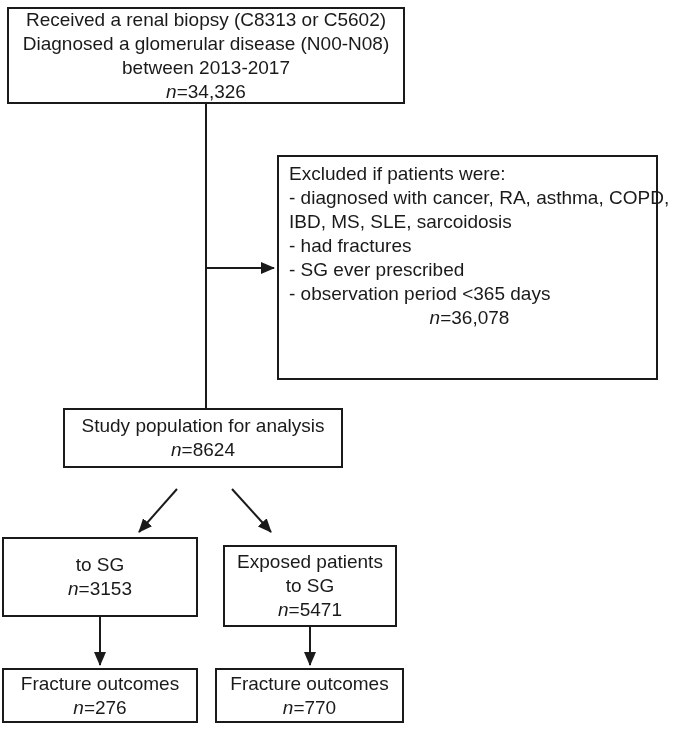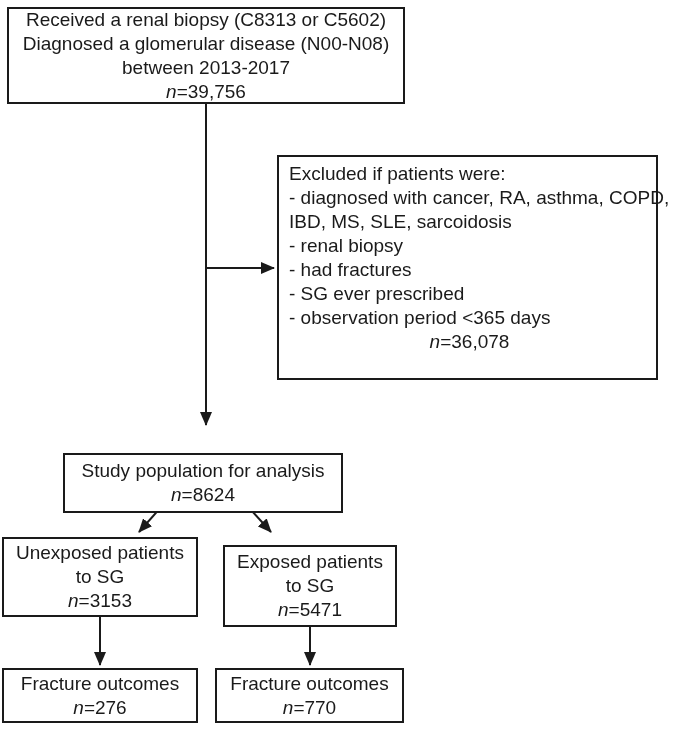--- a/index.html
+++ b/index.html
@@ -34,21 +34,21 @@
 
   .box-source   { left: 7px;   top: 7px;   width: 398px; height: 97px; }
   .box-excluded {
     left: 277px; top: 155px; width: 381px; height: 225px;
     text-align: left;
     justify-content: flex-start;
     padding: 5px 0 0 10px;
   }
   .box-excluded .cont  { text-align: center; padding-right: 40px; }
   .box-excluded .nline { text-align: center; padding-right: 6px; }
-  .box-study     { left: 63px;  top: 453px; width: 280px; height: 60px; }
+  .box-study     { left: 63px;  top: 408px; width: 280px; height: 60px; }
   .box-unexposed { left: 2px;   top: 537px; width: 196px; height: 80px; }
   .box-exposed   { left: 223px; top: 536px; width: 174px; height: 82px; margin-top: 9px; }
   .box-fract-unexposed { left: 2px;   top: 668px; width: 196px; height: 55px; }
   .box-fract-exposed   { left: 215px; top: 668px; width: 189px; height: 55px; }
 </style>
 </head>
 <body>
 
 <div class="canvas">
 
@@ -63,41 +63,39 @@
     <line x1="177" y1="489" x2="139" y2="532" stroke="#1a1a1a" stroke-width="2" marker-end="url(#arrow)"></line>
     <line x1="232" y1="489" x2="271" y2="532" stroke="#1a1a1a" stroke-width="2" marker-end="url(#arrow)"></line>
     <line x1="100" y1="617" x2="100" y2="665" stroke="#1a1a1a" stroke-width="2" marker-end="url(#arrow)"></line>
     <line x1="310" y1="618" x2="310" y2="665" stroke="#1a1a1a" stroke-width="2" marker-end="url(#arrow)"></line>
   </svg>
 
   <div class="box box-source">
     <div class="line">Received a renal biopsy (C8313 or C5602)</div>
     <div class="line">Diagnosed a glomerular disease (N00-N08)</div>
     <div class="line">between 2013-2017</div>
-    <div class="line nline"><i>n</i><span>=39,756</span></div>
+    <div class="line nline"><i>n</i><span>=34,326</span></div>
   </div>
 
   <div class="box box-excluded">
     <div class="line">Excluded if patients were:</div>
     <div class="line">- diagnosed with cancer, RA, asthma, COPD,</div>
     <div class="line">IBD, MS, SLE, sarcoidosis</div>
-    <div class="line">- renal biopsy</div>
     <div class="line">- had fractures</div>
     <div class="line">- SG ever prescribed</div>
     <div class="line">- observation period &lt;365 days</div>
     <div class="line nline"><i>n</i><span>=36,078</span></div>
   </div>
 
   <div class="box box-study">
     <div class="line">Study population for analysis</div>
     <div class="line nline"><i>n</i><span>=8624</span></div>
   </div>
 
   <div class="box box-unexposed">
-    <div class="line">Unexposed patients</div>
     <div class="line">to SG</div>
     <div class="line nline"><i>n</i><span>=3153</span></div>
   </div>
 
   <div class="box box-exposed">
     <div class="line">Exposed patients</div>
     <div class="line">to SG</div>
     <div class="line nline"><i>n</i><span>=5471</span></div>
   </div>
 

